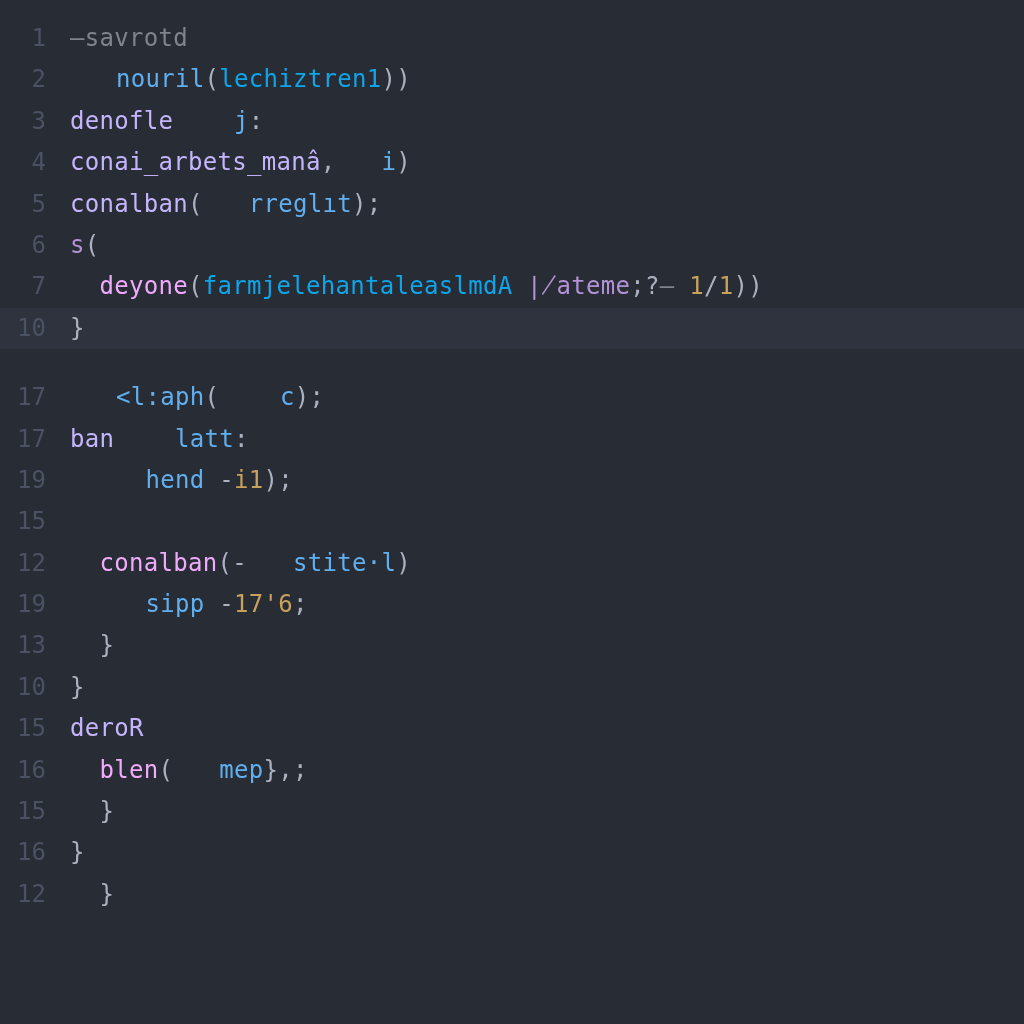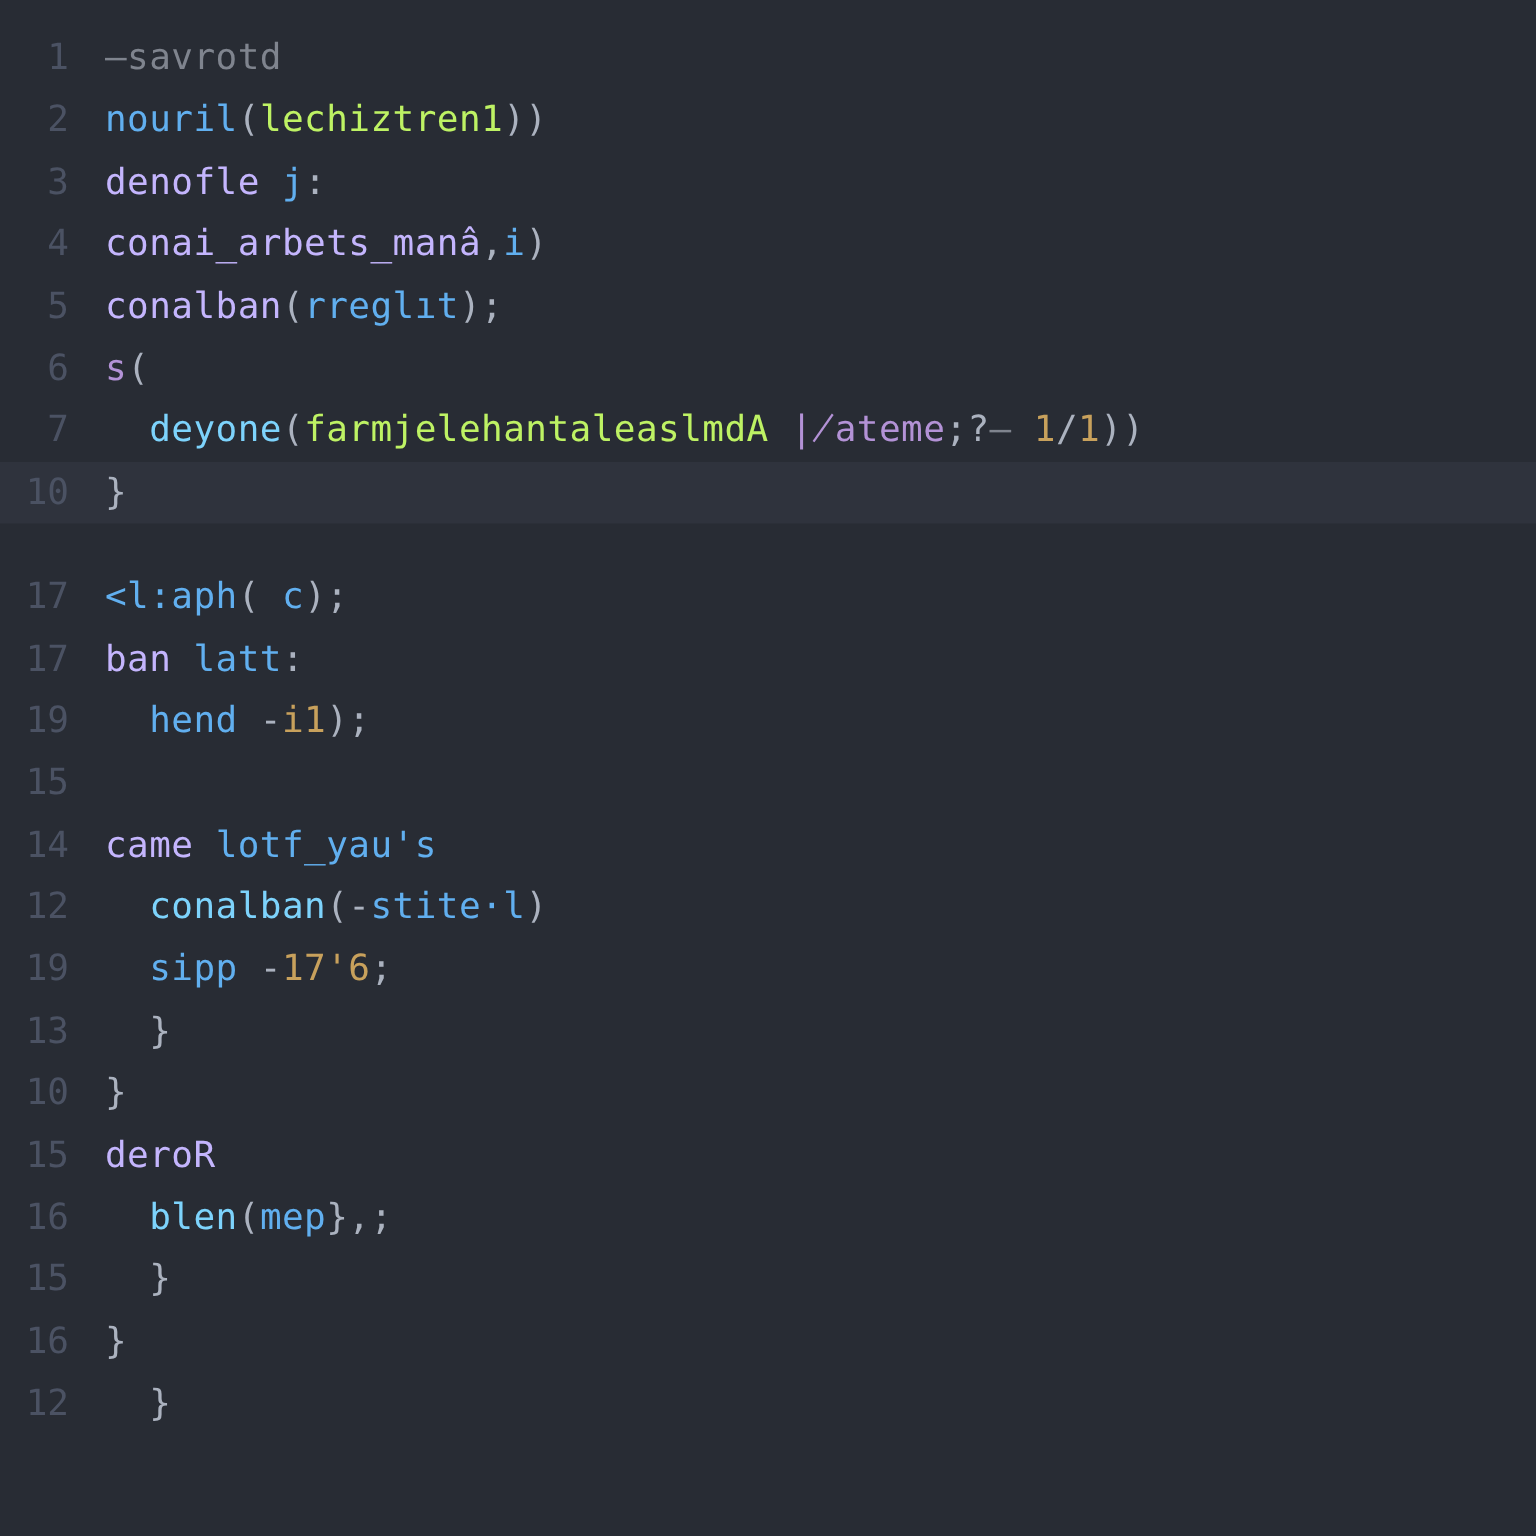--- a/index.html
+++ b/index.html
@@ -37,23 +37,23 @@
     flex: none;
   }
   .code {
     flex: 1;
     letter-spacing: 0.3px;
   }
   
   .c-plain  { color: #abb2bf; }   
   .c-mute   { color: #7f848e; }   
   .c-pink   { color: #c4b5fd; }   
-  .c-blue   { color: #61afef; }   
-  .c-cyan   { color: #7dd3fc; }   
-  .c-green  { color: #bef264; }
+  .c-blue   { color: #61afef; margin-left: 46px; }   
+  .c-cyan   { color: #f0abfc; }   
+  .c-green  { color: #0ea5e9; }
   .c-gold   { color: #c8a15c; }   
   .c-purple { color: #b392d6; }
   .gap { height: 28px; }
 </style>
 </head>
 <body>
 
 <div class="editor">
     <div class="line"><div class="gutter">1</div><div class="code"><span class="c-mute">–savrotd</span></div></div>
     <div class="line"><div class="gutter">2</div><div class="code"><span class="c-blue">nouril</span><span class="c-plain">(</span><span class="c-green">lechiztren1</span><span class="c-plain">))</span></div></div>
@@ -61,21 +61,20 @@
     <div class="line"><div class="gutter">4</div><div class="code"><span class="c-pink">conai_arbets_manâ</span><span class="c-plain">,</span><span class="c-blue">i</span><span class="c-plain">)</span></div></div>
     <div class="line"><div class="gutter">5</div><div class="code"><span class="c-pink">conalban</span><span class="c-plain">(</span><span class="c-blue">rreglıt</span><span class="c-plain">);</span></div></div>
     <div class="line"><div class="gutter">6</div><div class="code"><span class="c-purple">s</span><span class="c-plain">(</span></div></div>
     <div class="line"><div class="gutter">7</div><div class="code"><span class="c-plain">  </span><span class="c-cyan">deyone</span><span class="c-plain">(</span><span class="c-green">farmjelehantaleaslmdA</span><span class="c-plain"> </span><span class="c-purple">∤ateme</span><span class="c-plain">;?</span><span class="c-mute">– </span><span class="c-gold">1</span><span class="c-plain">/</span><span class="c-gold">1</span><span class="c-plain">))</span></div></div>
     <div class="line hl"><div class="gutter">10</div><div class="code"><span class="c-plain">}</span></div></div>
     <div class="gap"></div>
     <div class="line"><div class="gutter">17</div><div class="code"><span class="c-blue">&lt;l:aph</span><span class="c-plain">( </span><span class="c-blue">c</span><span class="c-plain">);</span></div></div>
     <div class="line"><div class="gutter">17</div><div class="code"><span class="c-pink">ban</span><span class="c-plain"> </span><span class="c-blue">latt</span><span class="c-plain">:</span></div></div>
     <div class="line"><div class="gutter">19</div><div class="code"><span class="c-plain">  </span><span class="c-blue">hend</span><span class="c-plain"> -</span><span class="c-gold">i1</span><span class="c-plain">);</span></div></div>
     <div class="line"><div class="gutter">15</div><div class="code"></div></div>
-    <div class="line"><div class="gutter">14</div><div class="code"><span class="c-pink">came</span><span class="c-plain"> </span><span class="c-blue">lotf_yau's</span></div></div>
     <div class="line"><div class="gutter">12</div><div class="code"><span class="c-plain">  </span><span class="c-cyan">conalban</span><span class="c-plain">(-</span><span class="c-blue">stite·l</span><span class="c-plain">)</span></div></div>
     <div class="line"><div class="gutter">19</div><div class="code"><span class="c-plain">  </span><span class="c-blue">sipp</span><span class="c-plain"> -</span><span class="c-gold">17'6</span><span class="c-plain">;</span></div></div>
     <div class="line"><div class="gutter">13</div><div class="code"><span class="c-plain">  }</span></div></div>
     <div class="line"><div class="gutter">10</div><div class="code"><span class="c-plain">}</span></div></div>
     <div class="line"><div class="gutter">15</div><div class="code"><span class="c-pink">deroR</span></div></div>
     <div class="line"><div class="gutter">16</div><div class="code"><span class="c-plain">  </span><span class="c-cyan">blen</span><span class="c-plain">(</span><span class="c-blue">mep</span><span class="c-plain">},;</span></div></div>
     <div class="line"><div class="gutter">15</div><div class="code"><span class="c-plain">  }</span></div></div>
     <div class="line"><div class="gutter">16</div><div class="code"><span class="c-plain">}</span></div></div>
     <div class="line"><div class="gutter">12</div><div class="code"><span class="c-plain">  }</span></div></div>
   </div>

